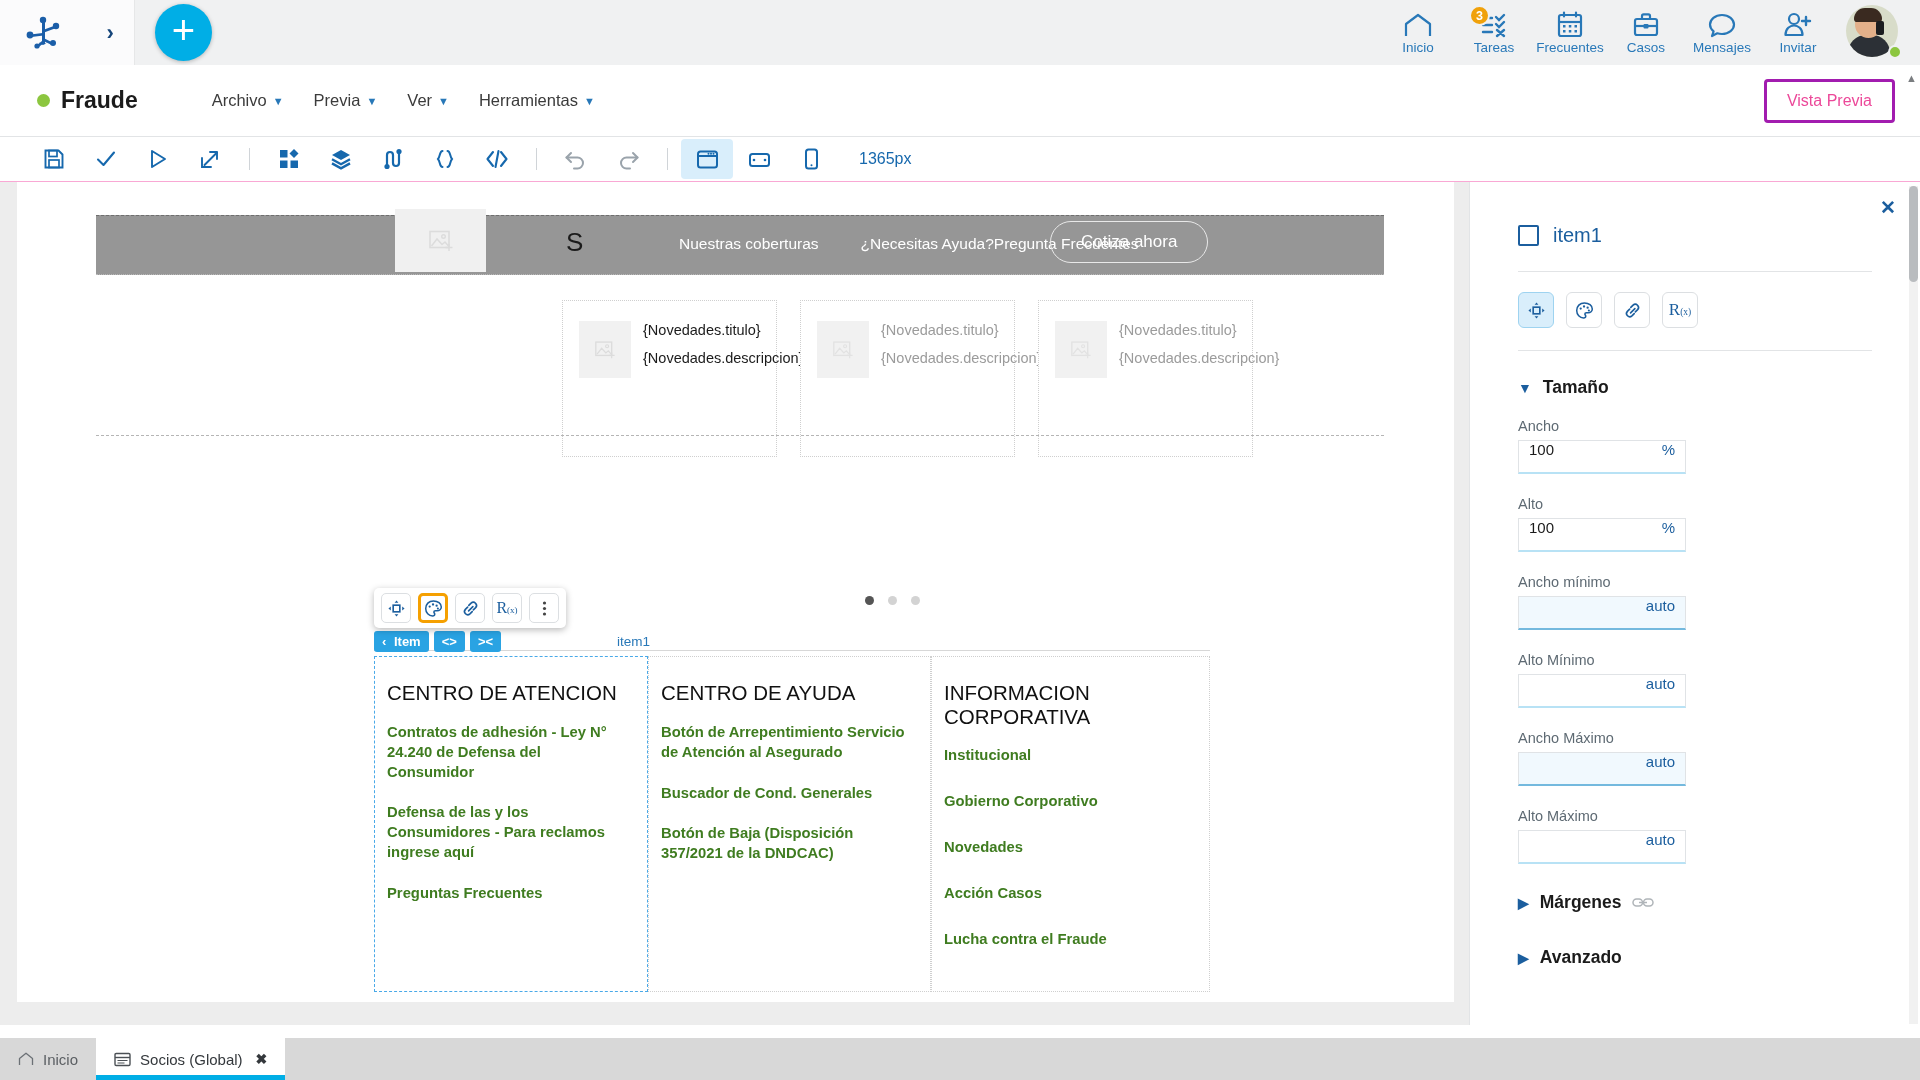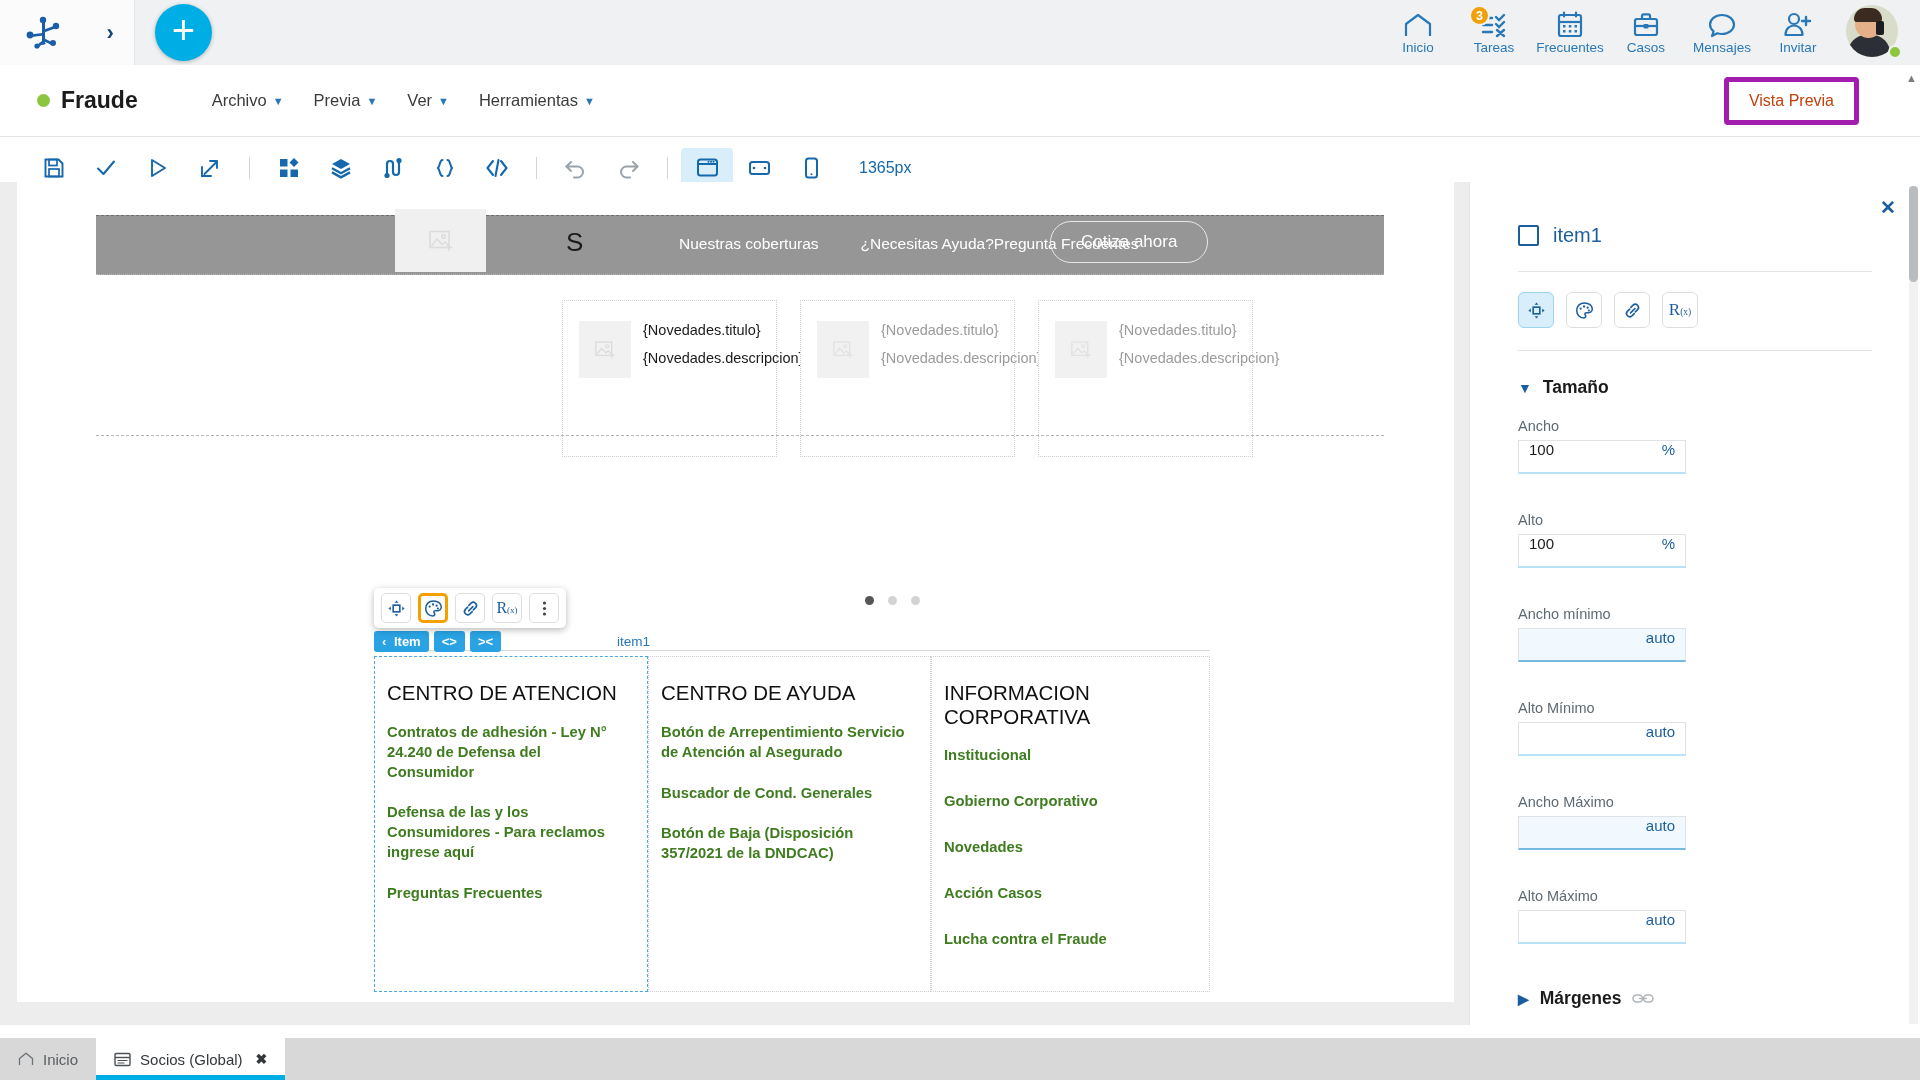--- a/index.html
+++ b/index.html
@@ -75,30 +75,30 @@
     margin-left: 37px; font-size: 23px; font-weight: 700; color: #1b1b1b;
   }
   .app-dot { width: 13px; height: 13px; border-radius: 50%; background: #8cc63f; }
   .menus { display: flex; align-items: center; margin-left: 74px; gap: 30px; }
   .menu-item {
     font-size: 16.5px; color: #3b3b3b; display: flex; align-items: center; gap: 6px;
     cursor: pointer;
   }
   .menu-item .chev { color: #2878b8; font-size: 11px; }
   .preview-btn {
-    margin-left: auto; margin-right: 61px;
-    border: 5px solid #a21caf; color: #c2410c; background: #fff;
+    margin-left: auto; margin-right: 25px;
+    border: 3px solid #a21caf; color: #ec4899; background: #fff;
     border-radius: 4px; padding: 10px 20px; font-size: 16px; cursor: pointer;
     font-family: "Liberation Sans", sans-serif;
   }
 
   
   .toolbar {
-    position: absolute; top: 148px; left: 0; width: 1920px; height: 45px;
-    background: #fff; border-bottom: 6px solid #f9a8d4;
+    position: absolute; top: 137px; left: 0; width: 1920px; height: 45px;
+    background: #fff; border-bottom: 1px solid #f9a8d4;
     display: flex; align-items: center; padding-left: 28px; gap: 0px;
   }
   .tb-btn {
     width: 52px; height: 40px; display: flex; align-items: center; justify-content: center;
     cursor: pointer; color: #1668ad; border-radius: 4px;
   }
   .tb-btn.active { background: #d9eefb; }
   .tb-btn.muted { color: #9aa3ab; }
   .tb-sep { width: 1px; height: 22px; background: #d0d4d8; margin: 0 13px; }
   .tb-px { font-size: 16px; color: #1668ad; margin-left: 22px; }
@@ -231,21 +231,21 @@
     display: flex; align-items: center; justify-content: center;
     color: #1b5e9e; cursor: pointer; background: #fff;
   }
   .rp-tab.active { background: #d9eefb; border-color: #9ed3f0; }
   .rp-section-title {
     display: flex; align-items: center; gap: 11px; padding: 0 0 0 48px; margin-top: 26px;
     font-size: 17.5px; color: #1b1b1b; font-weight: 700; cursor: pointer;
   }
   .rp-section-title .cv { color: #1b5e9e; font-size: 14px; }
   .fields { display: flex; flex-wrap: wrap; padding: 0 48px; gap: 0 32px; margin-top: 20px; }
-  .field { width: 168px; margin-bottom: 38px; }
+  .field { width: 168px; margin-bottom: 22px; }
   .field label { display: block; font-size: 14.5px; color: #5e6a73; margin-bottom: 6px; }
   .inp {
     width: 168px; height: 34px; border: 1px solid #e0e3e6; border-bottom: 2px solid #b8e2f5;
     display: flex; align-items: flex-start; padding: 0 10px; font-size: 15px; color: #1b1b1b;
     background: #fff;
   }
   .inp.fill { background: #f1f9fe; border-bottom-color: #74b9de; }
   .inp .val { flex: 1; }
   .inp .unit { color: #1b5e9e; font-size: 15px; }
   .inp.right .val { text-align: right; color: #1b5e9e; }

